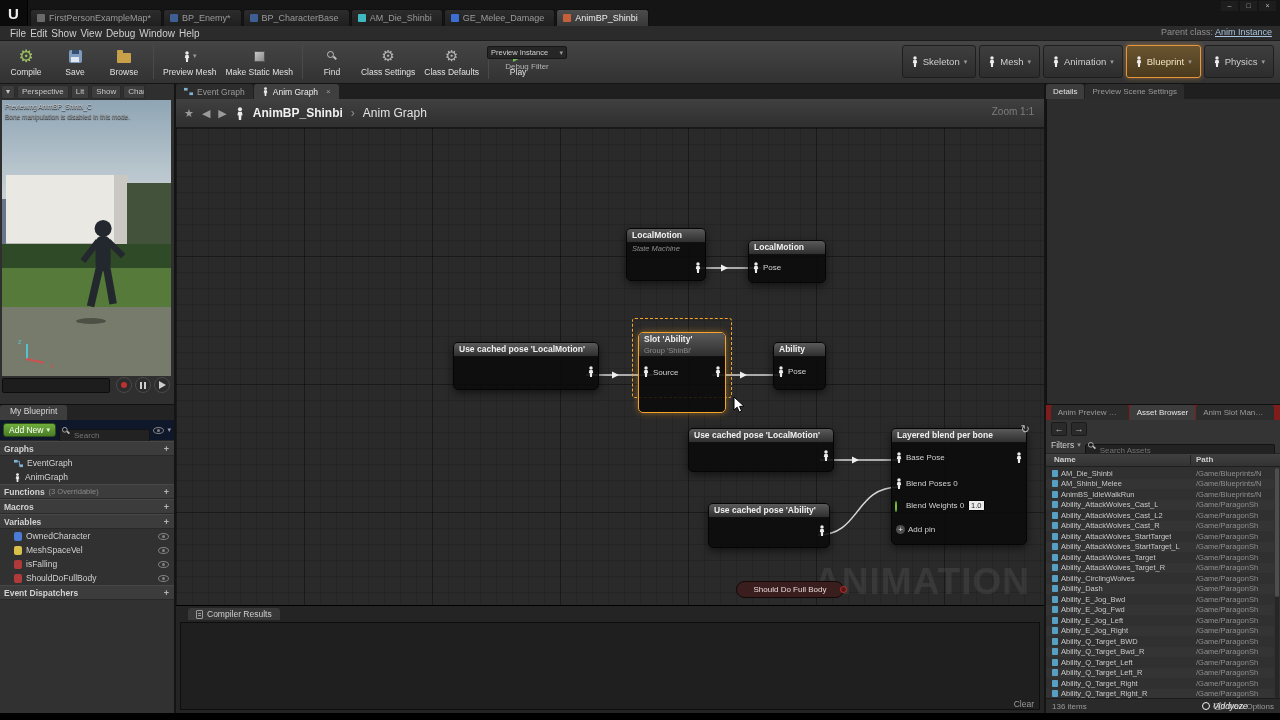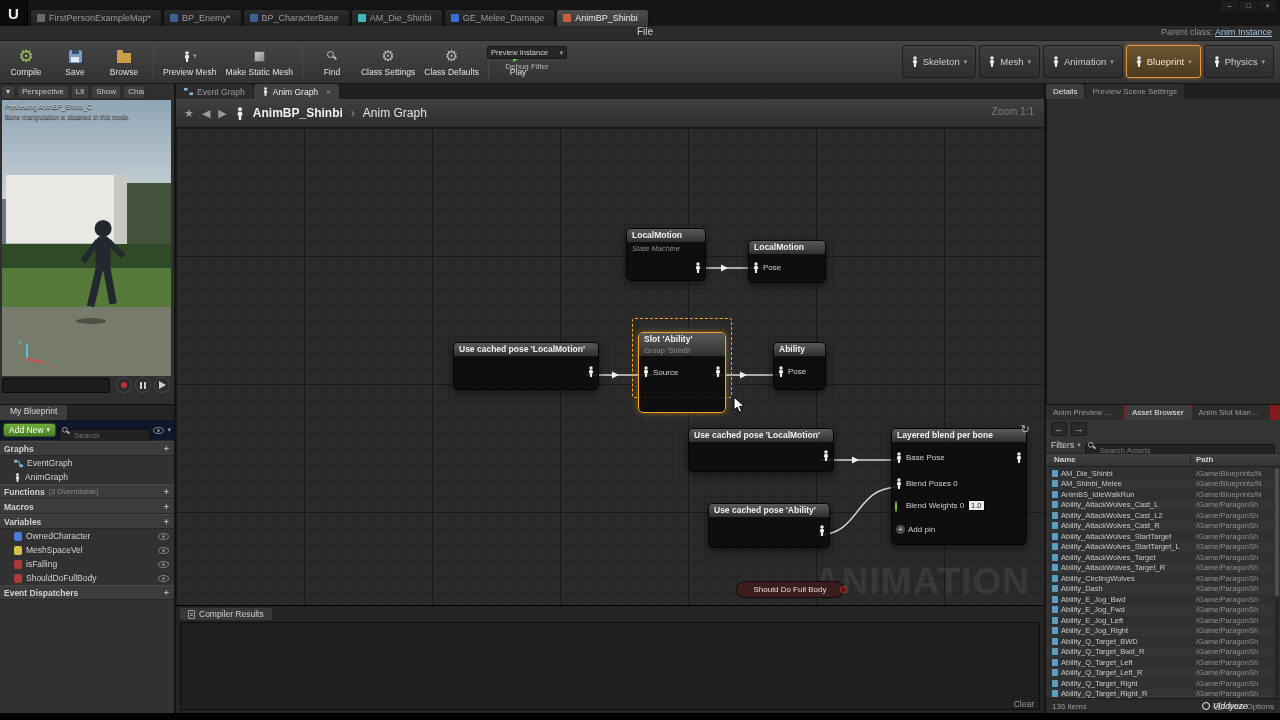--- a/index.html
+++ b/index.html
@@ -15,21 +15,21 @@
   .wc{width:17px;height:10px;font-size:7px;line-height:10px;text-align:center;color:#bbb;background:#1d1d1d;}
   #doc-tabs{position:absolute;left:30px;top:9px;display:flex;height:17px;}
   .dtab{display:flex;align-items:center;gap:4px;padding:0 10px 0 6px;margin-right:1px;font-size:9px;color:#9a9a9a;
     background:linear-gradient(180deg,#2c2c2c,#1f1f1f);border-radius:3px 3px 0 0;border:1px solid #101010;border-bottom:none;}
   .dtab.active{background:linear-gradient(180deg,#4c4c4c,#383838);color:#eee;}
   .dticon{width:8px;height:8px;border-radius:1px;background:#5a5a5a;}
   .ic-level{background:#6a6a6a}.ic-bp{background:#3e5f93}.ic-am{background:#3fb8bf}.ic-ge{background:#3b6fd4}.ic-abp{background:#c4613a}
 
   
   #menubar{position:absolute;left:0;top:26px;width:1280px;height:15px;background:#2b2b2b;border-bottom:1px solid #1c1c1c;
-    display:flex;align-items:center;gap:4px;padding-left:10px;font-size:10px;color:#cfcfcf;flex-direction:column;}
+    display:flex;align-items:center;gap:4px;padding-left:10px;font-size:10px;color:#cfcfcf;}
   #parent-class{position:absolute;right:8px;top:1px;font-size:9px;color:#8f8f8f;}
   #parent-class .link{color:#a9c3de;text-decoration:underline;}
 
   
   #toolbar{position:absolute;left:0;top:41px;width:1280px;height:43px;background:linear-gradient(180deg,#454545,#323232);
     border-bottom:1px solid #151515;display:flex;align-items:center;padding-left:6px;gap:9px;}
   .tbtn{display:flex;flex-direction:column;align-items:center;justify-content:center;gap:2px;height:40px;min-width:40px;
     font-size:8.5px;color:#e0e0e0;}
   .tbtn .iconbox{height:17px;display:flex;align-items:center;justify-content:center;gap:2px;}
   .tsep{width:1px;height:34px;background:#262626;border-right:1px solid #4a4a4a;}
@@ -145,32 +145,32 @@
   .node-selected{border:1.5px solid #f7a326;box-shadow:0 0 7px rgba(247,163,38,.45);}
   .valbox{background:#eaeaea;color:#222;border:1px solid #000;border-radius:1px;font-size:7.5px;padding:0 2px;line-height:9px;}
   .refresh{position:absolute;color:#b8b8b8;font-size:11px;}
   .addplus{width:9px;height:9px;border-radius:50%;background:#4d4d4d;color:#eee;font-size:8px;line-height:9px;text-align:center;margin-right:3px;}
   .boolnode{background:#3a1d1d;border:1px solid #120808;border-radius:9px;display:flex;align-items:center;justify-content:center;
     font-size:8px;color:#e8d8d8;}
   #mouse-cursor{position:absolute;left:733px;top:396px;z-index:50;}
 
   
   #compiler{position:absolute;left:176px;top:605px;width:868px;height:108px;background:#242424;border-top:1px solid #000;}
-  #compiler-tab{position:absolute;left:4px;top:2px;display:flex;align-items:center;gap:4px;background:#383838;
+  #compiler-tab{position:absolute;left:12px;top:2px;display:flex;align-items:center;gap:4px;background:#383838;
     border-radius:3px 3px 0 0;font-size:8.5px;color:#cfcfcf;padding:1px 8px;}
   .docicon{width:7px;height:9px;border:1px solid #9a9a9a;border-radius:1px;position:relative;}
   .docicon::after{content:"";position:absolute;left:1px;top:2px;width:3px;height:1px;background:#9a9a9a;box-shadow:0 2px 0 #9a9a9a;}
   #compiler-body{position:absolute;left:4px;top:16px;right:4px;bottom:3px;background:#1f1f1f;border:1px solid #0e0e0e;}
   #clear-btn{position:absolute;right:10px;bottom:4px;font-size:8.5px;color:#9c9c9c;}
 
   
   #details-tabs{position:absolute;left:1046px;top:84px;width:234px;height:15px;background:#1f1f1f;display:flex;}
   #details-body{position:absolute;left:1046px;top:99px;width:234px;height:305px;background:#2d2d2d;border-left:1px solid #101010;}
   #asset-panel{position:absolute;left:1046px;top:404px;width:234px;height:309px;background:#303030;border-top:1px solid #101010;}
-  #ab-tabs{height:15px;background:#7f1d1d;display:flex;}
+  #ab-tabs{height:15px;background:#7f1d1d;display:flex;justify-content:center;}
   .abtab{max-width:78px;display:flex;align-items:center;padding:0 7px;font-size:8px;color:#9a9a9a;background:#2c2c2c;
     margin-right:1px;border-radius:3px 3px 0 0;white-space:nowrap;overflow:hidden;text-overflow:ellipsis;display:block;line-height:15px;}
   .abtab.active{background:#3d3d3d;color:#e8e8e8;}
   #ab-nav{height:17px;display:flex;align-items:center;gap:4px;padding:0 5px;background:#343434;}
   .navarrow{font-size:9px;color:#b8b8b8;background:#2a2a2a;border:1px solid #1a1a1a;border-radius:2px;width:16px;text-align:center;line-height:12px;}
   #ab-filter{height:17px;display:flex;align-items:center;gap:4px;padding:0 5px;background:#343434;border-bottom:1px solid #252525;}
   #filters-btn{display:flex;align-items:center;gap:3px;font-size:8.5px;color:#cfcfcf;}
   #ab-cols{height:13px;background:linear-gradient(180deg,#404040,#333);border-bottom:1px solid #1f1f1f;position:relative;
     font-size:8px;color:#cfcfcf;font-weight:bold;}
   #ab-cols .c1{position:absolute;left:8px;top:1px;}

